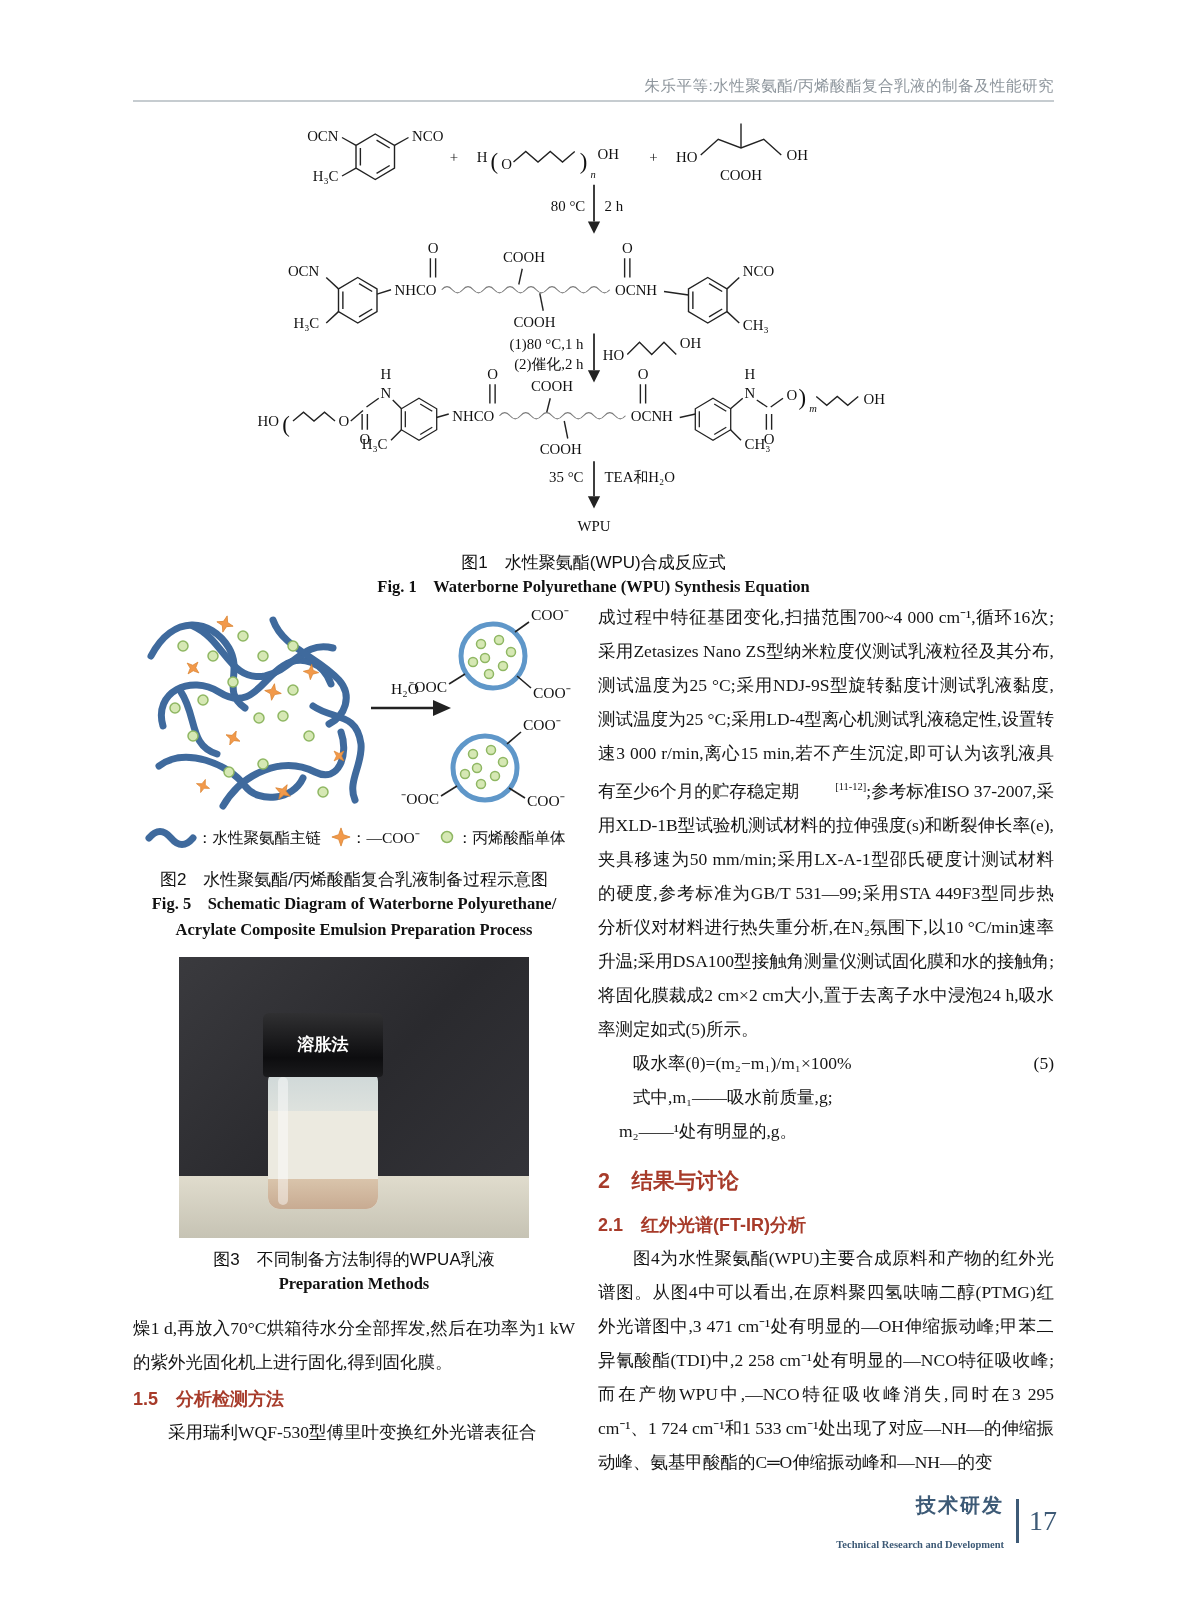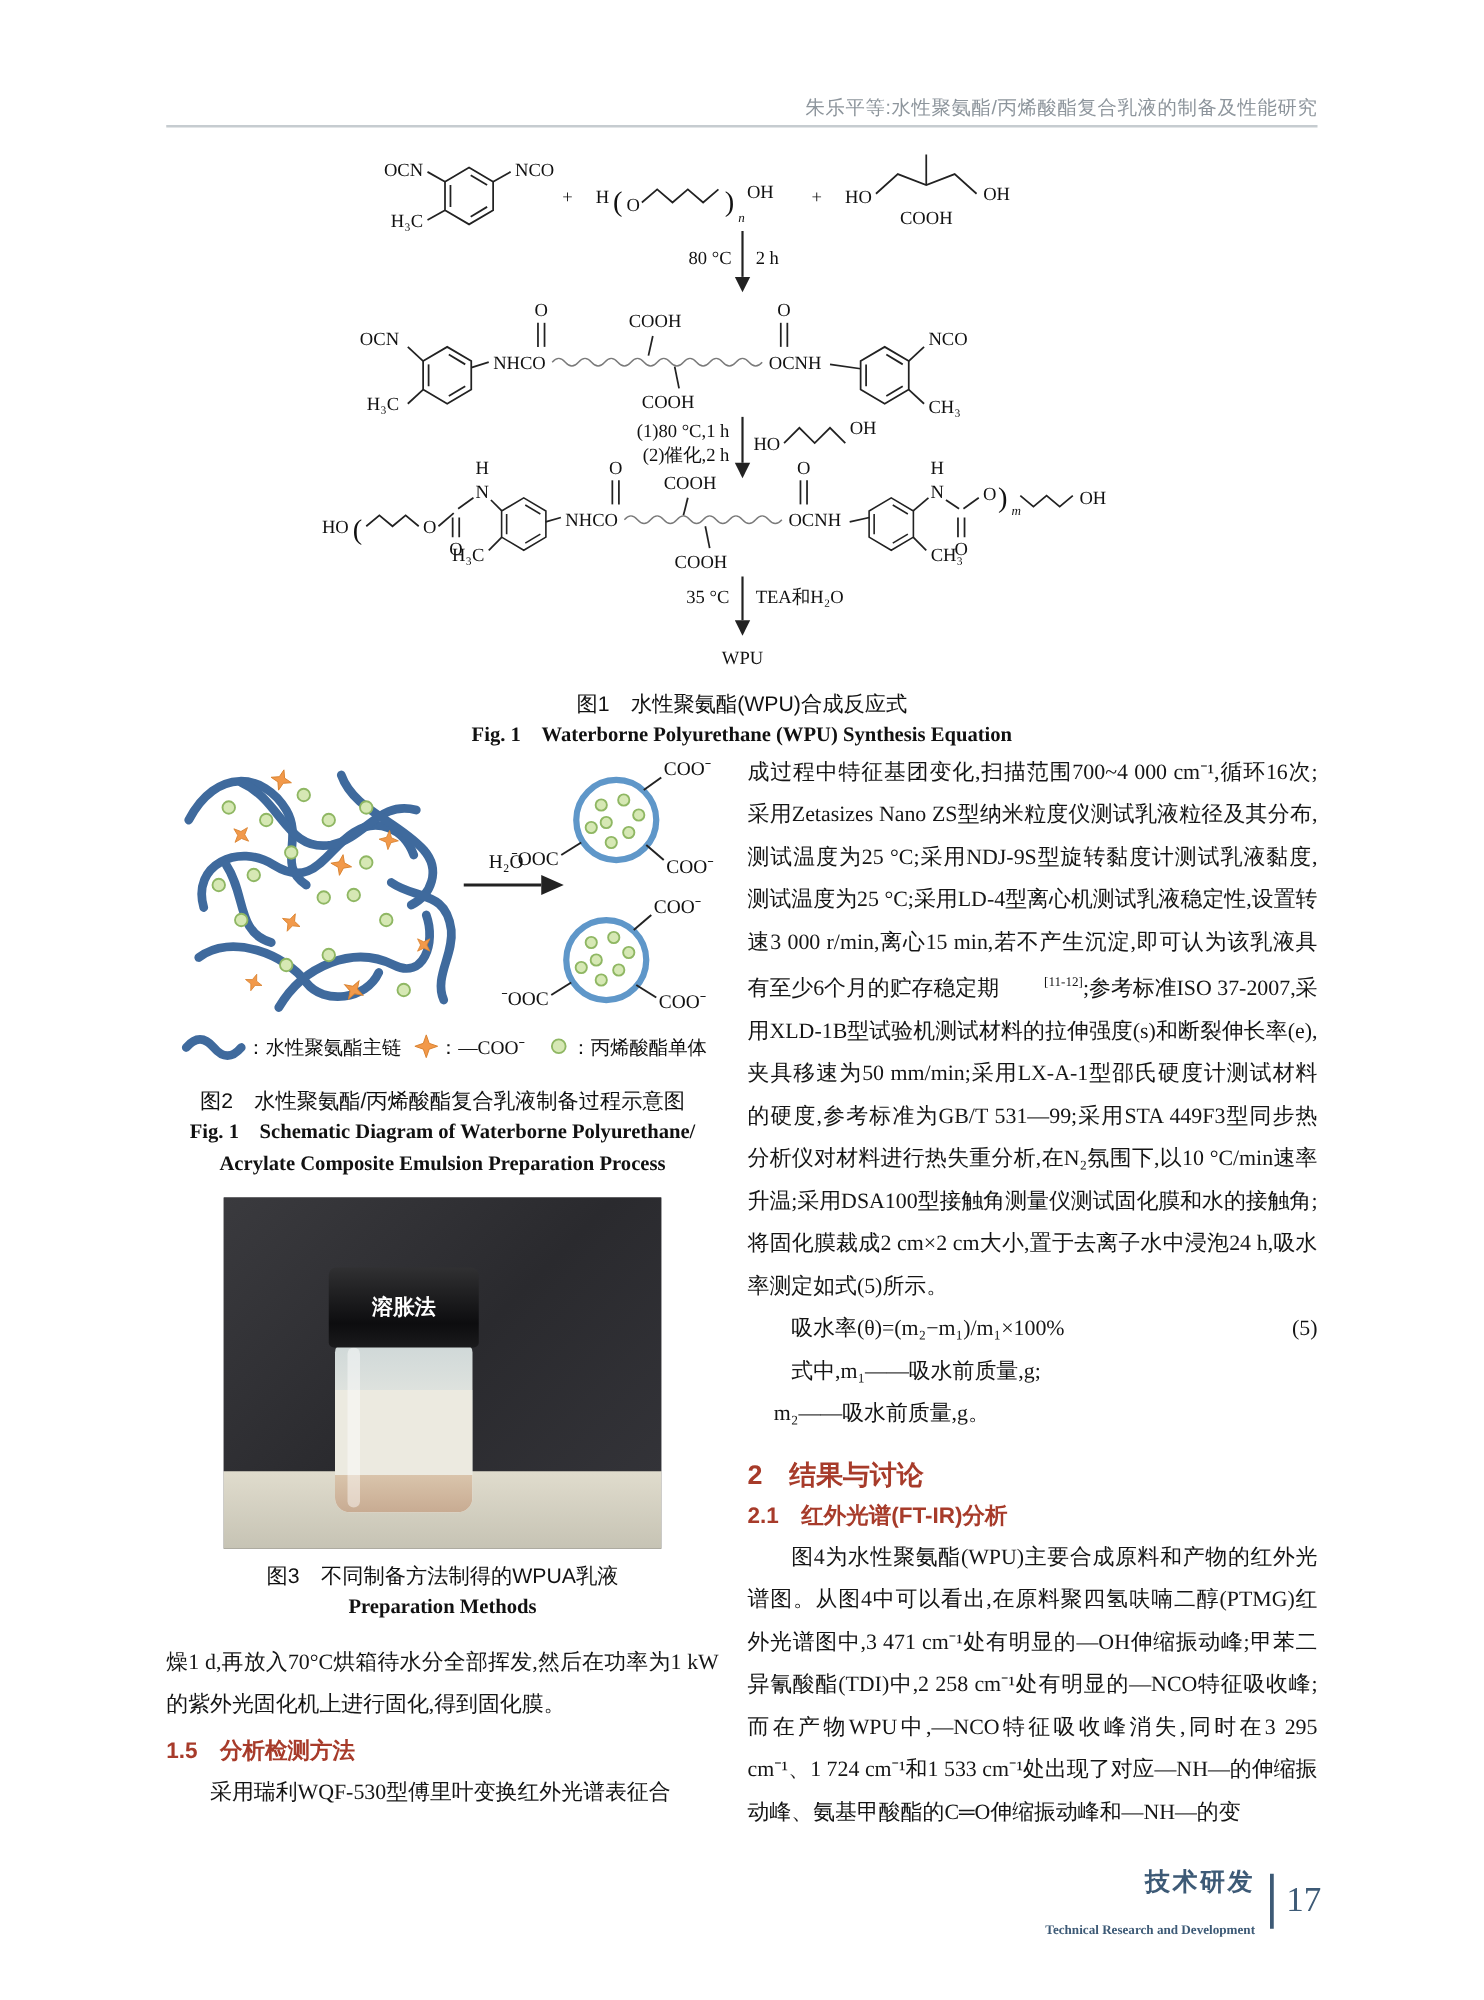--- a/index.html
+++ b/index.html
@@ -28,21 +28,21 @@
   .right-col{position:absolute;top:600px;left:598px;width:456px;}
   p.body{margin:0;font-size:17.5px;line-height:34px;text-align:justify;}
   p.indent{text-indent:2em;}
   p.ind2{text-indent:2em;text-align:left;}
   p.ind1{text-indent:1.2em;text-align:left;}
   sup{font-size:10.5px;padding-left:36px;}
   .h-red{margin:8px 0 4px 0;font-family:"Liberation Sans",sans-serif;font-weight:700;
          color:#a73b2a;}
   .h-15{font-size:18px;}
   .h-2{font-size:21.5px;margin-top:18px;}
-  .h-21{font-size:18px;margin-top:6px;}
+  .h-21{font-size:18px;margin-top:18px;}
   .formula-row{display:flex;font-size:17.5px;line-height:34px;padding-left:2em;}
   .formula-row .fnum{margin-left:auto;}
   
   .fig2svg .chain{stroke:#3f6a9d;stroke-width:7;fill:none;stroke-linecap:round;}
   .fig2svg .star{fill:#f2994a;stroke:#d9822f;stroke-width:.6;}
   .fig2svg .gdot{fill:#d6e8b4;stroke:#8fb763;stroke-width:1.5;}
   .fig2svg .micelle{fill:#fff;stroke:#5f97c9;stroke-width:5;}
   .fig2svg text{font-size:15.5px;}
   
   .photo{position:relative;width:350px;height:281px;margin:14px auto 0;background:#2e2e32;}
@@ -309,21 +309,21 @@
       <g>
         <path class="chain" d="M16,242 q 11,-13 22,0 q 11,13 22,0"></path>
         <text x="64" y="247">：水性聚氨酯主链</text>
         <use class="star" href="#star4" transform="translate(208,241) scale(1.3)"></use>
         <text x="218" y="247">：—COO⁻</text>
         <circle class="gdot" cx="314" cy="241" r="5.5"></circle>
         <text x="324" y="247">：丙烯酸酯单体</text>
       </g>
     </svg>
     <div class="cap-cn">图2　水性聚氨酯/丙烯酸酯复合乳液制备过程示意图</div>
-    <div class="cap-en">Fig. 1　Schematic Diagram of Waterborne Polyurethane/</div>
+    <div class="cap-en">Fig. 5　Schematic Diagram of Waterborne Polyurethane/</div>
     <div class="cap-en">Acrylate Composite Emulsion Preparation Process</div>
 
     <div class="photo">
       <div class="bg-dark"></div>
       <div class="bg-table"></div>
       <div class="vial v-left">
         <div class="body">
           <div class="liquid"></div>
           <div class="sediment"></div>
           <div class="glass-shine"></div>
@@ -340,21 +340,21 @@
     <p class="body indent">采用瑞利WQF-530型傅里叶变换红外光谱表征合</p>
   </div>
 
   <div class="right-col">
     <p class="body"><span>成过程中特征基团变化,扫描范围700~4 000 cm⁻¹,循环16次;采用Zetasizes Nano ZS型纳米粒度仪测试乳液粒径及其分布,测试温度为25 °C;采用NDJ-9S型旋转黏度计测试乳液黏度,测试温度为25 °C;采用LD-4型离心机测试乳液稳定性,设置转速3 000 r/min,离心15 min,若不产生沉淀,即可认为该乳液具有至少6个月的贮存稳定期</span><sup>[11-12]</sup><span>;参考标准ISO 37-2007,采用XLD-1B型试验机测试材料的拉伸强度(s)和断裂伸长率(e),夹具移速为50 mm/min;采用LX-A-1型邵氏硬度计测试材料的硬度,参考标准为GB/T 531—99;采用STA 449F3型同步热分析仪对材料进行热失重分析,在N₂氛围下,以10 °C/min速率升温;采用DSA100型接触角测量仪测试固化膜和水的接触角;将固化膜裁成2 cm×2 cm大小,置于去离子水中浸泡24 h,吸水率测定如式(5)所示。</span></p>
     <div class="formula-row">
       <span>吸水率(θ)=(m₂−m₁)/m₁×100%</span>
       <span class="fnum">(5)</span>
     </div>
     <p class="body ind2">式中,m₁——吸水前质量,g;</p>
-    <p class="body ind1">m₂——吸水前质量,g。</p>
+    <p class="body ind1">m₂——¹处有明显的,g。</p>
     <h2 class="h-red h-2">2　结果与讨论</h2>
     <h3 class="h-red h-21">2.1　红外光谱(FT-IR)分析</h3>
     <p class="body indent">图4为水性聚氨酯(WPU)主要合成原料和产物的红外光谱图。从图4中可以看出,在原料聚四氢呋喃二醇(PTMG)红外光谱图中,3 471 cm⁻¹处有明显的—OH伸缩振动峰;甲苯二异氰酸酯(TDI)中,2 258 cm⁻¹处有明显的—NCO特征吸收峰;而在产物WPU中,—NCO特征吸收峰消失,同时在3 295 cm⁻¹、1 724 cm⁻¹和1 533 cm⁻¹处出现了对应—NH—的伸缩振动峰、氨基甲酸酯的C═O伸缩振动峰和—NH—的变</p>
   </div>
 
   <div class="footer">
     <div class="f-left">
       <div class="f-cn">技术研发</div>
       <div class="f-en">Technical Research and Development</div>
     </div>

